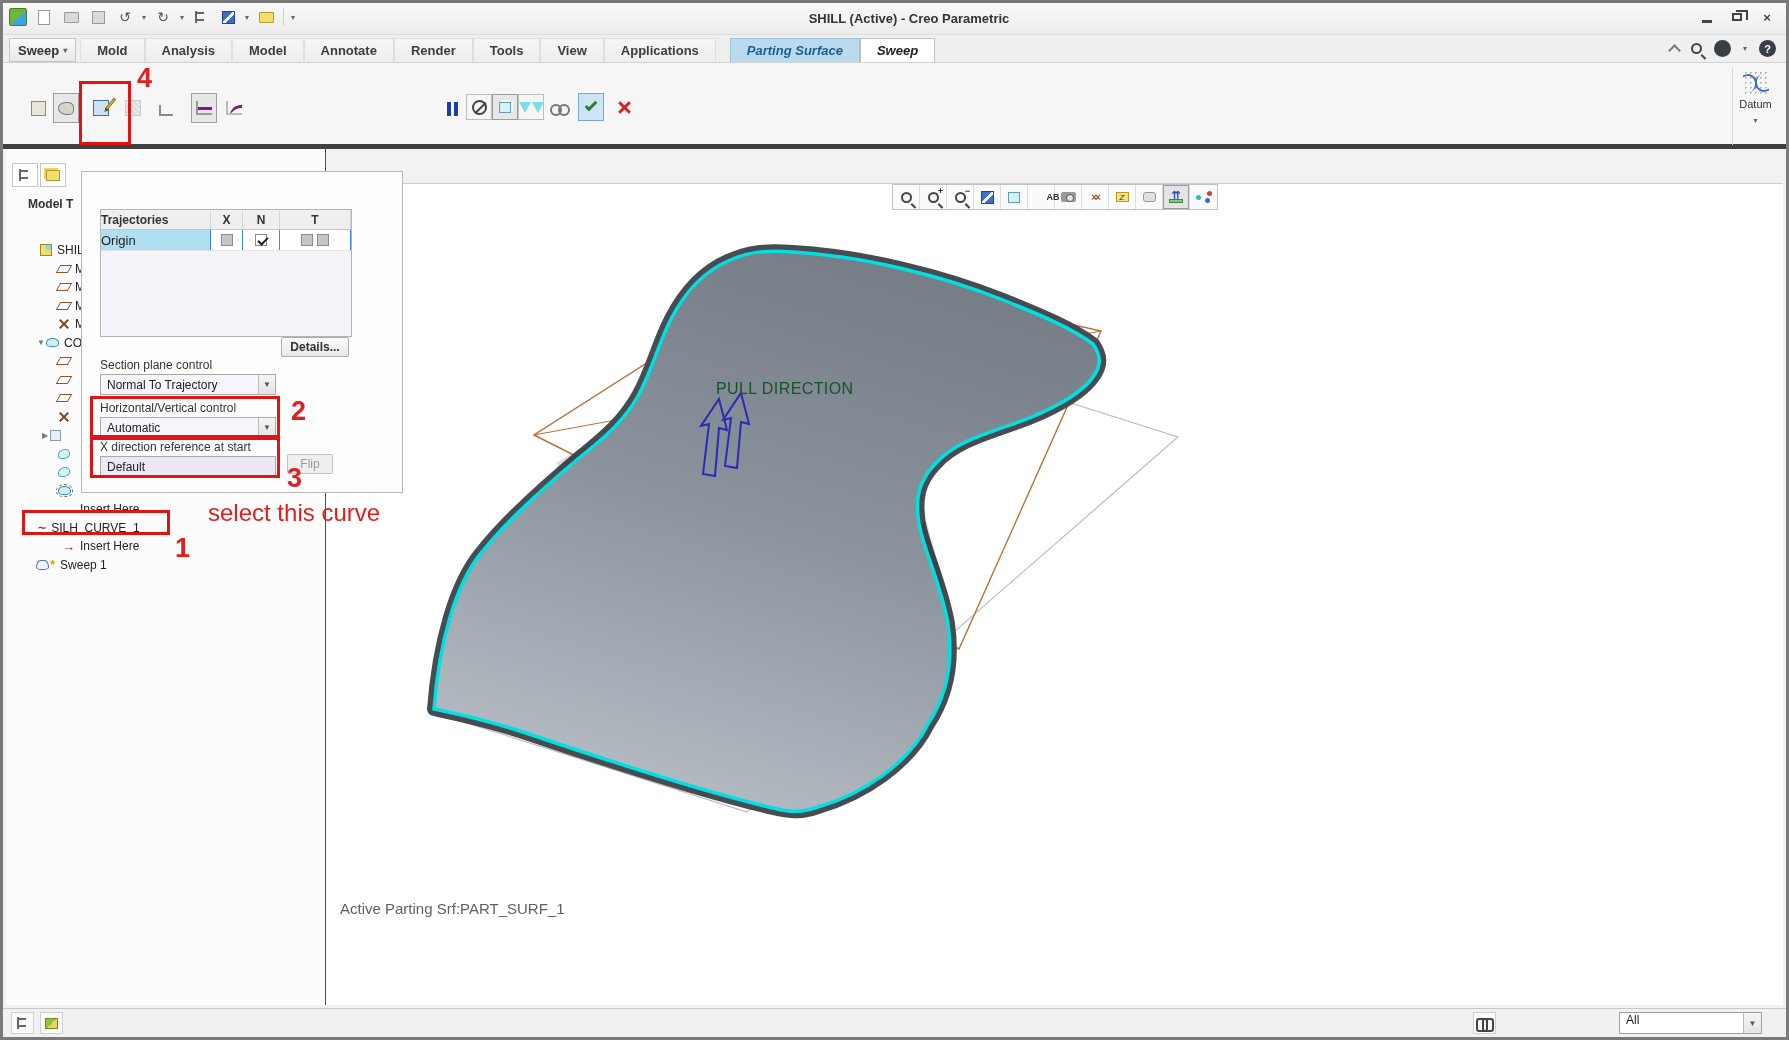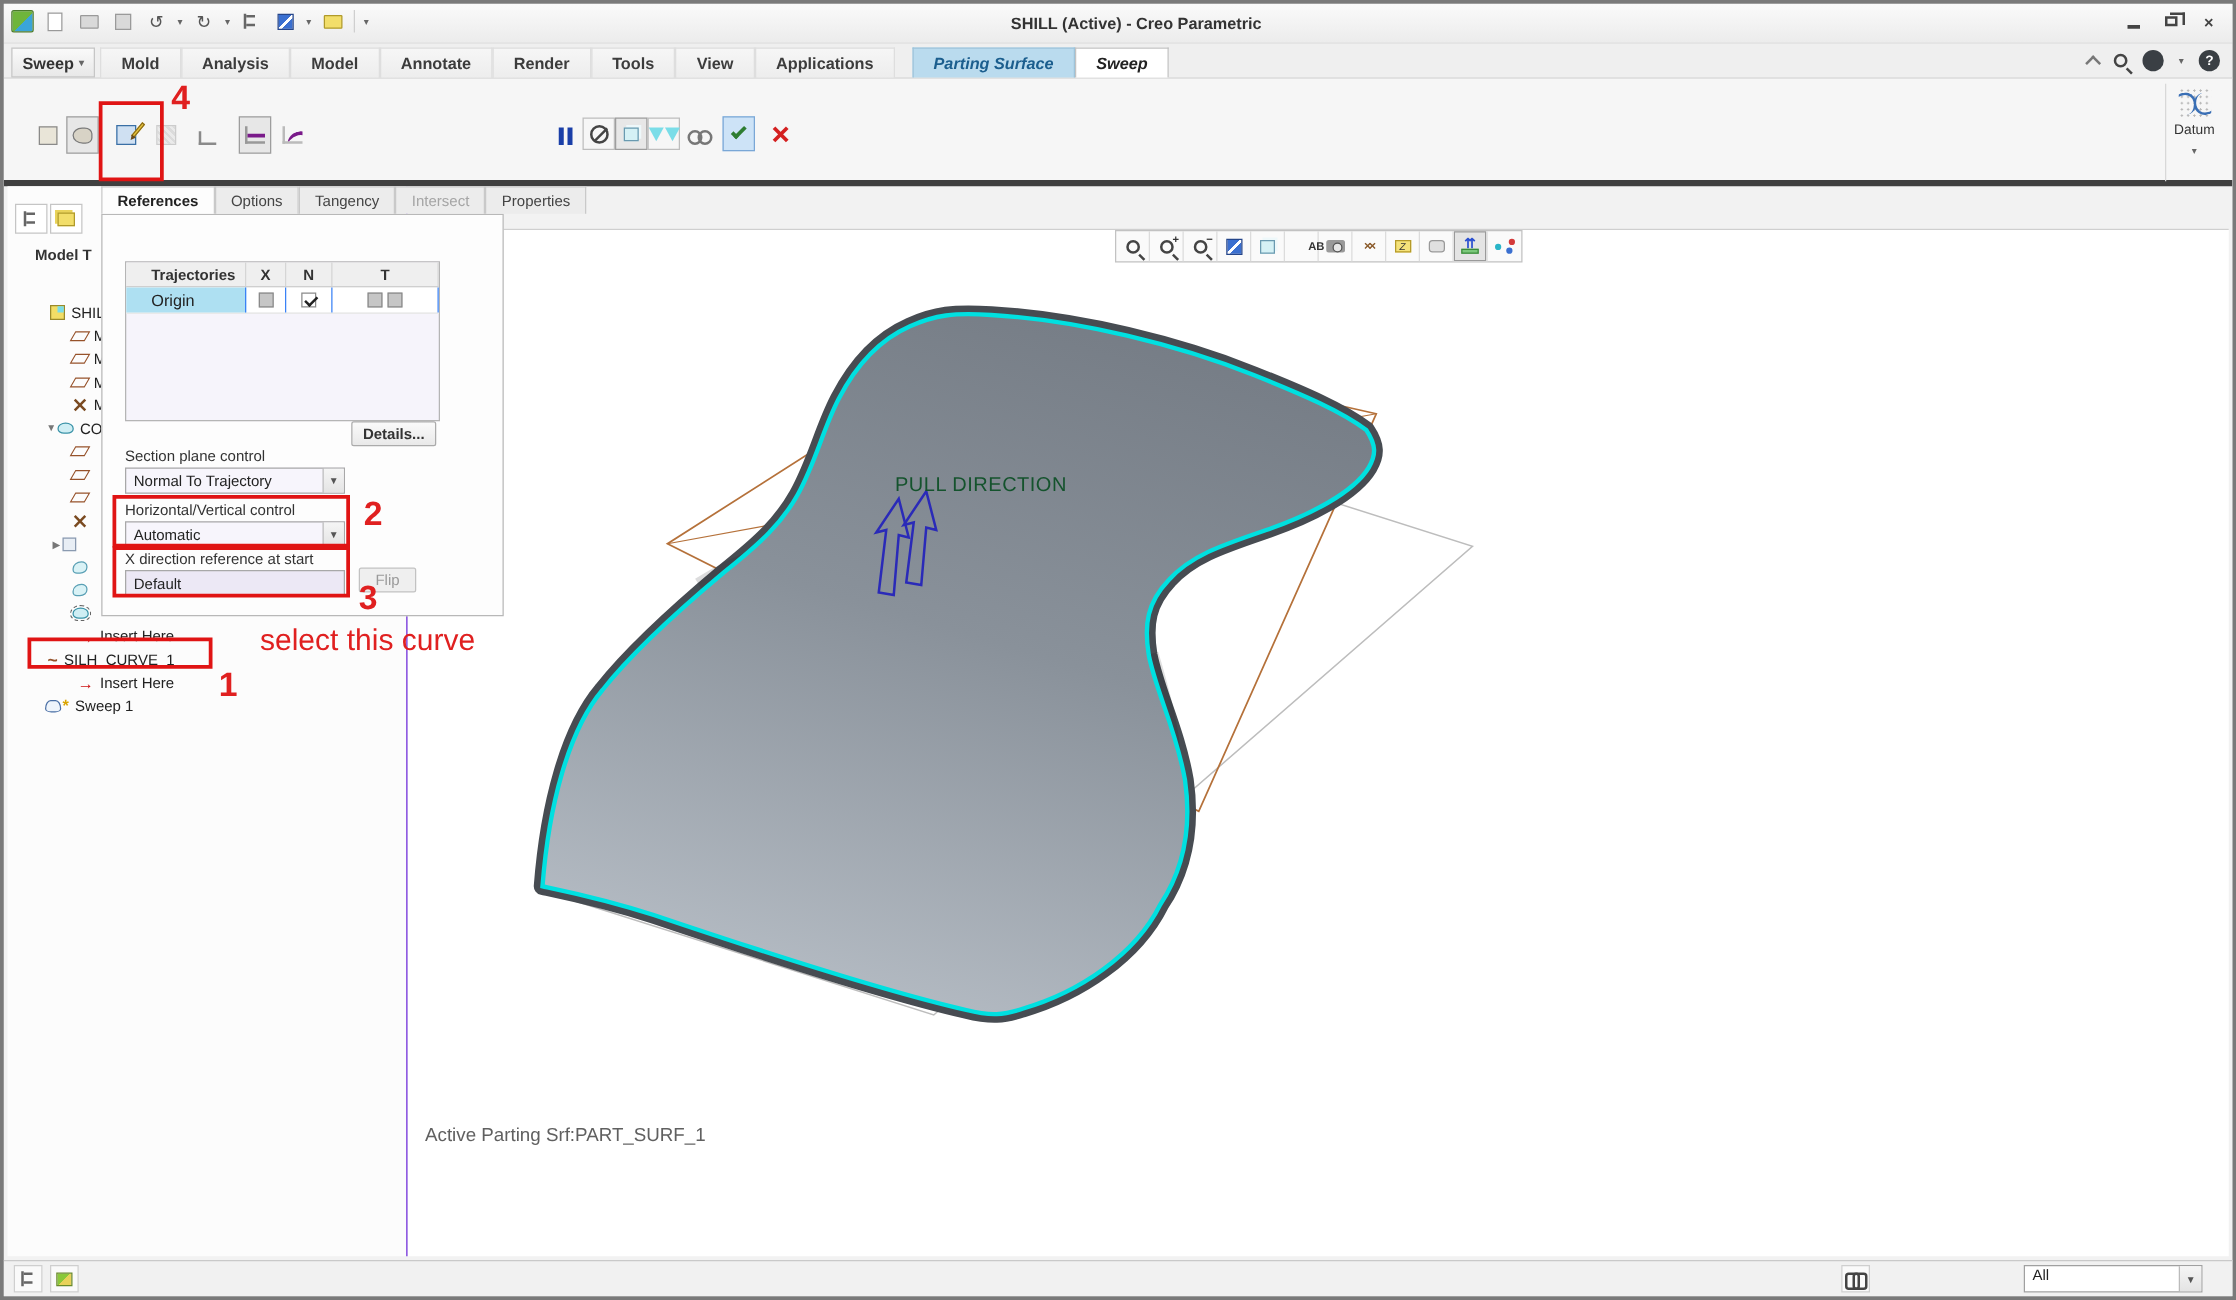--- a/index.html
+++ b/index.html
@@ -87,21 +87,21 @@
   .dtab { height:22px; padding:0 12px; display:flex; align-items:center; font-size:12px; color:#444;
           background:#ececec; border:1px solid #c9c9c9; border-bottom:none; }
   .dtab.active { background:#fdfdfd; font-weight:bold; color:#222; }
   .dtab.disabled { color:#a5a5a5; }
   .dash-panel { position:absolute; left:78px; top:168px; width:322px; height:322px; background:#fdfdfd;
                 border:1px solid #b8b8b8; z-index:5; }
   .trj-table { position:absolute; left:18px; top:37px; width:252px; height:128px; border:1px solid #b5b5b5; background:#f6f4fb; }
   .trj-head { display:flex; height:20px; background:#efefef; border-bottom:1px solid #c5c5c5; }
   .trj-head > div { font-size:12px; font-weight:bold; color:#333; display:flex; align-items:center; justify-content:center; border-right:1px solid #d5d5d5; }
   .trj-row { display:flex; height:21px; background:#fff; border-bottom:1px solid #e2e2e2; }
-  .c-name { width:96px; padding-left:20px; justify-content:flex-start !important; }
+  .c-name { width:110px; padding-left:0; justify-content:flex-start !important; }
   .c-x { width:32px; } .c-n { width:37px; } .c-t { flex:1; }
   .trj-row > div { display:flex; align-items:center; justify-content:center; font-size:13px; color:#222; border-right:1px solid #3b82f6; }
   .sel-cell { background:#aee0f2; }
   .cb { width:12px; height:12px; border:1px solid #8a8a8a; background:#fff; position:relative; }
   .cb.disabled { background:#c6c6c6; }
   .cb.checked::after { content:""; position:absolute; left:2px; top:2px; width:8px; height:4px;
                        border-left:2px solid #222; border-bottom:2px solid #222; transform:rotate(-45deg); }
   .details-btn { position:absolute; left:199px; top:165px; width:68px; height:20px; background:linear-gradient(#fafafa,#e9e9e9);
                  border:1px solid #ababab; font-size:12px; font-weight:bold; color:#333; display:flex; align-items:center; justify-content:center; border-radius:2px; }
   .flabel { position:absolute; font-size:12px; color:#333; }
@@ -307,27 +307,20 @@
         <i class="ic-x"></i>
       </div>
 
     <div class="datumgrp">
       <span class="ic-datum"></span>
       <span class="datumlbl">Datum</span>
       <span class="mini-caret" style="margin-top:6px;">▾</span>
     </div>
   </div>
 
-  <div class="dash-tabs">
-    <div class="dtab active">References</div>
-    <div class="dtab">Options</div>
-    <div class="dtab">Tangency</div>
-    <div class="dtab disabled">Intersect</div>
-    <div class="dtab">Properties</div>
-  </div>
 
   <div class="dash-panel">
     <div class="trj-table">
       <div class="trj-head">
         <div class="c-name">Trajectories</div>
         <div class="c-x">X</div>
         <div class="c-n">N</div>
         <div class="c-t">T</div>
       </div>
       <div class="trj-row">

